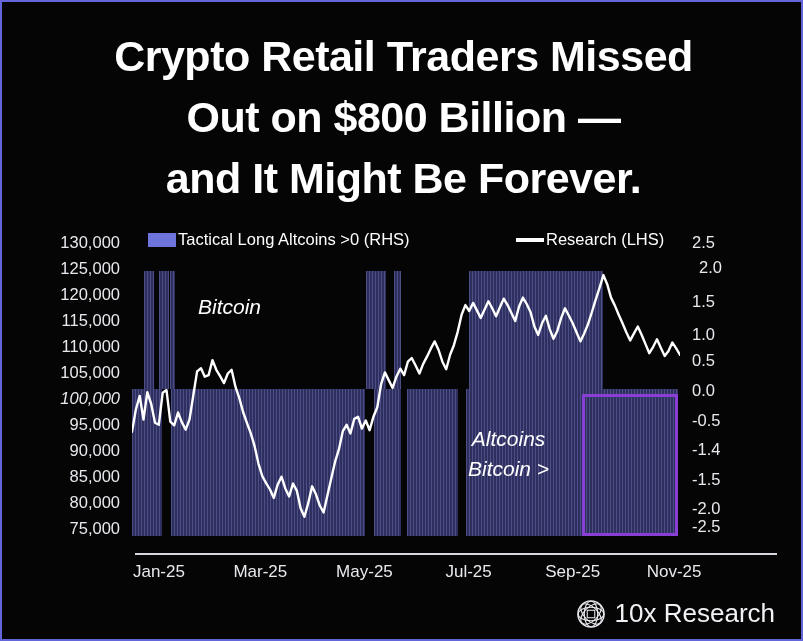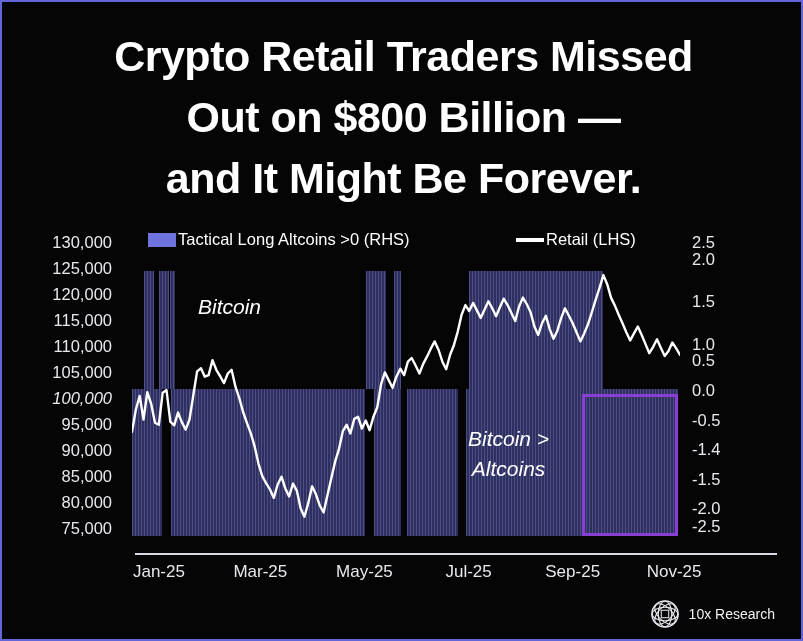--- a/index.html
+++ b/index.html
@@ -94,82 +94,82 @@
   }
   #annot-alt { left: 196px; top: 290px; }
   #annot-btc { left: 466px; top: 422px; }
   
   .axis-label {
     position: absolute;
     color: #e8e8ee;
     font-size: 16.5px;
     white-space: nowrap;
   }
-  .ytick-left  { right: 12px; text-align: right; }
+  .ytick-left  { right: 4px; text-align: right; }
   .ytick-right { left: 0;  text-align: left; }
   #yaxis-left  { position: absolute; left: 30px; top: 240px; width: 92px; height: 294px; }
   #yaxis-right { position: absolute; left: 690px; top: 240px; width: 80px; height: 294px; }
   #xaxis { position: absolute; left: 146px; top: 560px; width: 548px; height: 24px; }
   .xtick { position: absolute; color: #e8e8ee; font-size: 17px; transform: translateX(-50%); white-space: nowrap; }
   #xaxis-line {
     position: absolute; left: 133px; top: 551px;
     width: 642px; height: 2px; background: #d8d8de;
   }
   
   #footer {
     position: absolute;
     right: 26px; bottom: 10px;
     display: flex; align-items: center;
     gap: 9px;
   }
   #logo-mark { width: 30px; height: 30px; display:block; }
-  #logo-text { color: #f2f2f6; font-size: 14px; white-space: nowrap; }
+  #logo-text { color: #f2f2f6; font-size: 26px; white-space: nowrap; }
 </style>
 </head>
 <body>
 
 <div id="frame">
 
   <div id="title">
     <span class="tline">Crypto Retail Traders Missed</span>
     <span class="tline">Out on $800 Billion —</span>
     <span class="tline">and It Might Be Forever.</span>
   </div>
 
   <div id="legend">
     <div class="legend-item" id="legend-bars">
       <span class="swatch-box"></span>
       <span>Tactical Long Altcoins &gt;0 (RHS)</span>
     </div>
     <div class="legend-item" id="legend-line">
       <span class="swatch-line"></span>
-      <span>Retail (LHS)</span>
+      <span>Research (LHS)</span>
     </div>
   </div>
 
   <div id="yaxis-left">
       <div class="axis-label ytick-left" style="top: -9px;">130,000</div>
       <div class="axis-label ytick-left" style="top: 17px;">125,000</div>
       <div class="axis-label ytick-left" style="top: 43px;">120,000</div>
       <div class="axis-label ytick-left" style="top: 69px;">115,000</div>
       <div class="axis-label ytick-left" style="top: 95px;">110,000</div>
       <div class="axis-label ytick-left" style="top: 121px;">105,000</div>
       <div class="axis-label ytick-left" style="top: 147px; font-style: italic;">100,000</div>
       <div class="axis-label ytick-left" style="top: 173px;">95,000</div>
       <div class="axis-label ytick-left" style="top: 199px;">90,000</div>
       <div class="axis-label ytick-left" style="top: 225px;">85,000</div>
       <div class="axis-label ytick-left" style="top: 251px;">80,000</div>
       <div class="axis-label ytick-left" style="top: 277px;">75,000</div>
     </div>
 
   <div id="yaxis-right">
       <div class="axis-label ytick-right" style="top: -9px;">2.5</div>
-      <div class="axis-label ytick-right" style="top: 8px;">2.0</div>
+      <div class="axis-label ytick-right" style="top: 16px; margin-left: 7px;">2.0</div>
       <div class="axis-label ytick-right" style="top: 50.2px;">1.5</div>
-      <div class="axis-label ytick-right" style="top: 93px;">1.0</div>
+      <div class="axis-label ytick-right" style="top: 83px;">1.0</div>
       <div class="axis-label ytick-right" style="top: 109.4px;">0.5</div>
       <div class="axis-label ytick-right" style="top: 139px;">0.0</div>
       <div class="axis-label ytick-right" style="top: 168.6px;">-0.5</div>
       <div class="axis-label ytick-right" style="top: 198.2px;">-1.4</div>
       <div class="axis-label ytick-right" style="top: 227.8px;">-1.5</div>
       <div class="axis-label ytick-right" style="top: 257.4px;">-2.0</div>
       <div class="axis-label ytick-right" style="top: 275px;">-2.5</div>
     </div>
 
   <div id="plot">
@@ -417,22 +417,22 @@
     <svg id="price-svg" width="548" height="294" viewBox="0 0 548 294">
       <polyline id="price-path" fill="none" stroke="#ffffff" stroke-width="2.4" stroke-linejoin="round" stroke-linecap="round" points="0.0,189.8 3.8,167.8 7.7,153.9 11.5,177.5 15.3,150.2 19.2,162.0 23.0,180.7 26.8,182.8 30.7,150.7 34.5,148.1 38.3,179.6 42.2,183.3 46.0,170.5 49.8,180.1 53.7,187.6 57.5,177.5 61.3,153.4 65.1,129.4 69.0,126.2 72.8,134.7 76.6,133.1 80.5,118.1 84.3,127.8 88.1,134.2 92.0,141.1 95.8,131.5 99.6,127.8 103.5,144.9 107.3,156.1 111.1,170.0 115.0,181.2 118.8,191.4 122.6,204.2 126.5,221.8 130.3,234.1 134.1,241.1 138.0,247.5 141.8,256.0 145.6,242.7 149.5,234.7 153.3,246.4 157.1,254.4 161.0,241.6 164.8,248.6 168.6,266.2 172.4,274.8 176.3,260.9 180.1,244.3 183.9,252.3 187.8,263.5 191.6,270.5 195.4,253.4 199.3,236.3 203.1,219.7 206.9,207.4 210.8,189.2 214.6,182.8 218.4,191.4 222.3,176.9 226.1,174.8 229.9,186.6 233.8,178.5 237.6,188.2 241.4,174.8 245.3,165.2 249.1,142.2 252.9,130.4 256.8,138.4 260.6,145.9 264.4,134.7 268.3,126.7 272.1,133.1 275.9,119.7 279.7,116.0 283.6,123.5 287.4,131.5 291.2,121.9 295.1,114.4 298.9,106.4 302.7,99.4 306.6,108.0 310.4,119.7 314.2,127.2 318.1,112.8 321.9,103.2 325.7,89.8 329.6,72.7 333.4,63.1 337.2,69.0 341.1,60.9 344.9,68.4 348.7,75.9 352.6,67.4 356.4,59.3 360.2,66.3 364.1,74.3 367.9,65.2 371.7,56.7 375.6,63.1 379.4,71.1 383.2,79.1 387.0,64.7 390.9,55.6 394.7,62.0 398.5,70.0 402.4,84.5 406.2,93.0 410.0,81.3 413.9,73.8 417.7,87.1 421.5,96.8 425.4,88.7 429.2,75.9 433.0,66.3 436.9,73.8 440.7,81.3 444.5,90.3 448.4,99.4 452.2,91.4 456.0,82.3 459.9,70.0 463.7,57.7 467.5,46.0 471.4,33.1 475.2,42.2 479.0,55.6 482.9,63.6 486.7,72.7 490.5,81.3 494.3,90.3 498.2,98.4 502.0,91.4 505.8,84.5 509.7,93.0 513.5,102.1 517.3,111.2 521.2,104.8 525.0,97.3 528.8,105.8 532.7,113.9 536.5,109.0 540.3,100.5 544.2,106.4 548.0,112.8"></polyline>
     </svg>
     <div id="highlight-box"></div>
   </div>
 
   <div class="annot" id="annot-alt">
     <div>Bitcoin</div>
   </div>
   <div class="annot" id="annot-btc">
+    <div>Altcoins</div>
     <div>Bitcoin &gt;</div>
-    <div>Altcoins</div>
   </div>
 
   <div id="xaxis-line"></div>
   <div id="xaxis">
       <div class="xtick" style="left: 10.96px;">Jan-25</div>
       <div class="xtick" style="left: 112.34px;">Mar-25</div>
       <div class="xtick" style="left: 216.46px;">May-25</div>
       <div class="xtick" style="left: 320.58px;">Jul-25</div>
       <div class="xtick" style="left: 424.7px; text-align: right;">Sep-25</div>
       <div class="xtick" style="left: 526.08px;">Nov-25</div>

